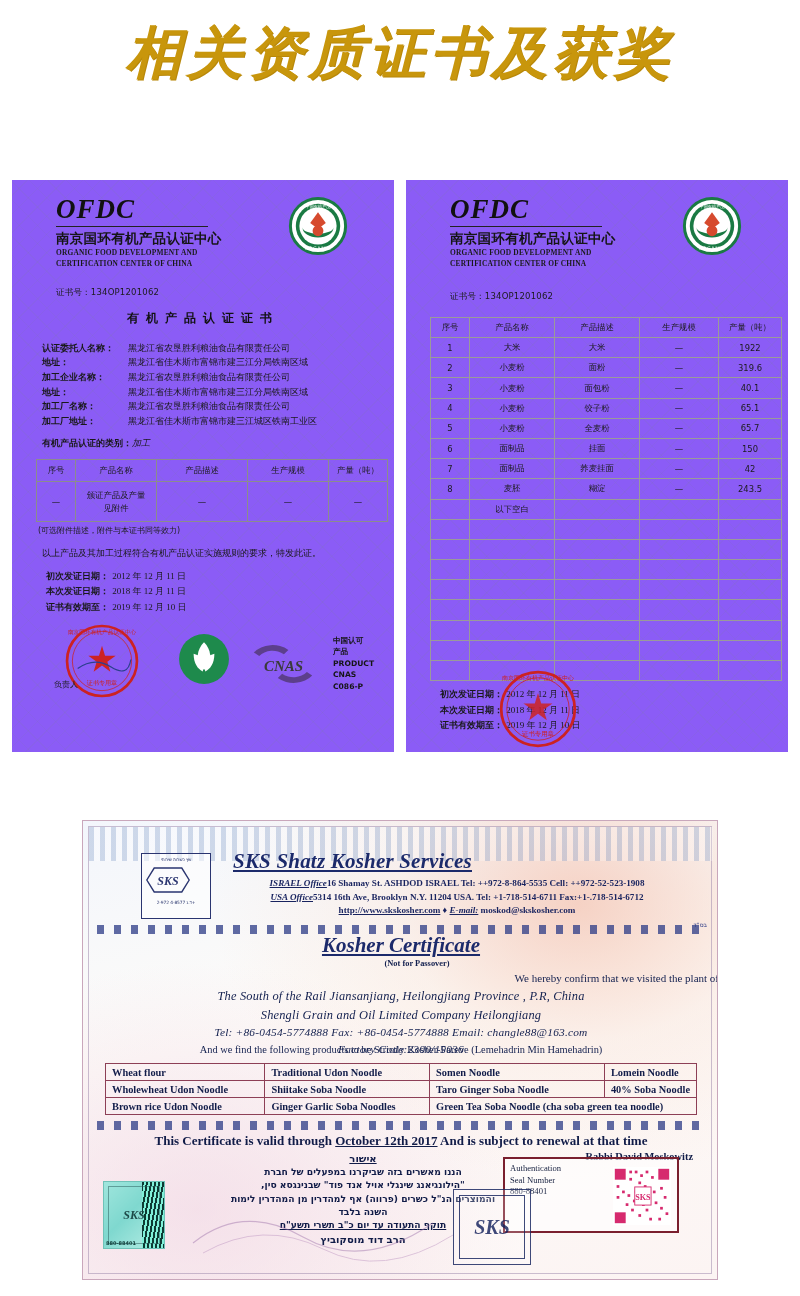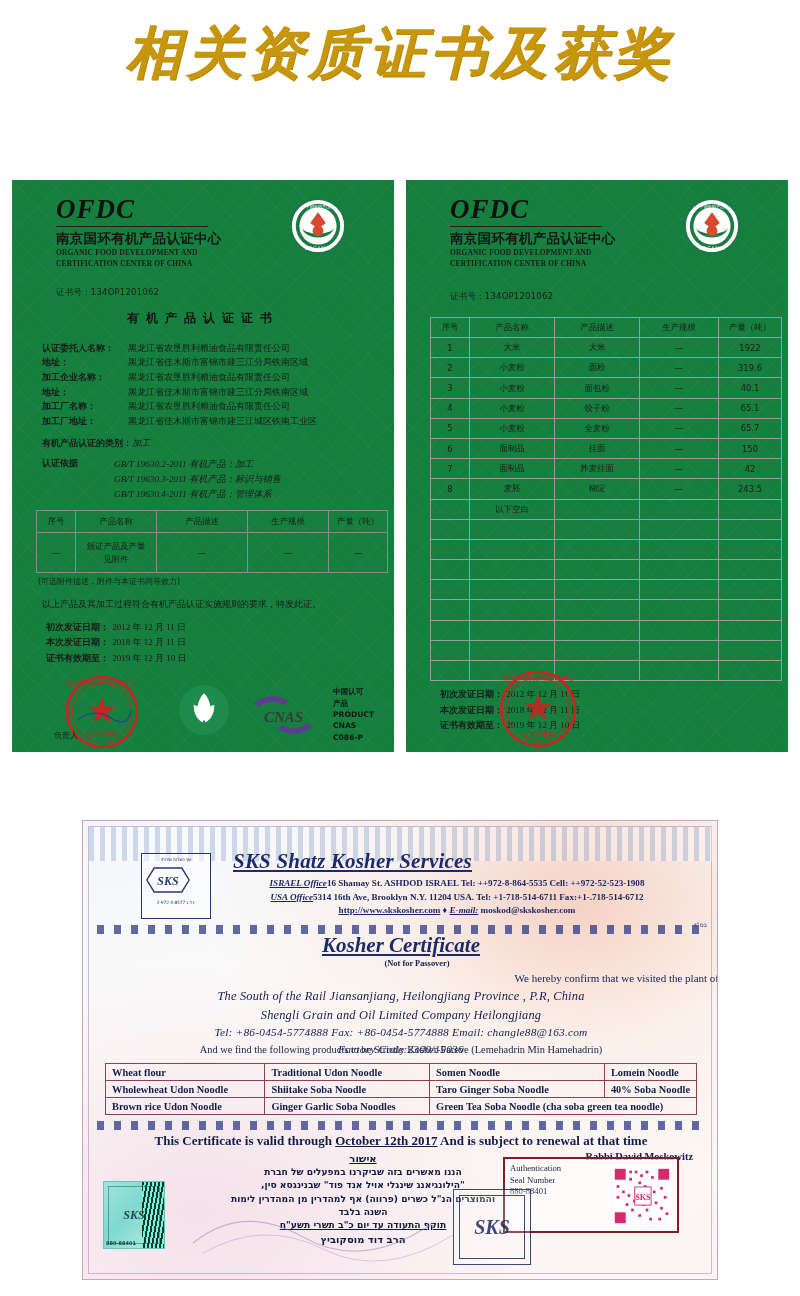--- a/index.html
+++ b/index.html
@@ -39,21 +39,21 @@
     height: 580px;
     display: flex;
     justify-content: space-between;
     padding: 0 12px;
     box-sizing: border-box;
   }
   .ofdc-cert {
     position: relative;
     width: 382px;
     height: 572px;
-    background: #15803d;
+    background: #8b5cf6;
     box-sizing: border-box;
     padding: 16px 16px 6px 16px;
     overflow: hidden;
   }
   
   .ofdc-cert::before {
     content: "";
     position: absolute;
     inset: 0;
     background-image:
@@ -629,28 +629,20 @@
       <div class="kv-row">
         <div class="kv-key">加工厂地址：</div>
         <div class="kv-val">黑龙江省佳木斯市富锦市建三江城区铁南工业区</div>
       </div>
     </div>
 
     <div class="type-line">
       <span>有机产品认证的类别：</span><em>加工</em>
     </div>
 
-    <div class="basis-block">
-      <div class="basis-key">认证依据</div>
-      <div class="basis-items">
-        <div class="basis-item">GB/T 19630.2-2011 有机产品：加工</div>
-        <div class="basis-item">GB/T 19630.3-2011 有机产品：标识与销售</div>
-        <div class="basis-item">GB/T 19630.4-2011 有机产品：管理体系</div>
-      </div>
-    </div>
 
     <table class="prod-table">
       <tbody>
           <tr>
         <th style="width:34px">序号</th>
         <th style="width:76px">产品名称</th>
         <th style="width:86px">产品描述</th>
         <th style="width:76px">生产规模</th>
         <th>产量（吨）</th>
       </tr>

